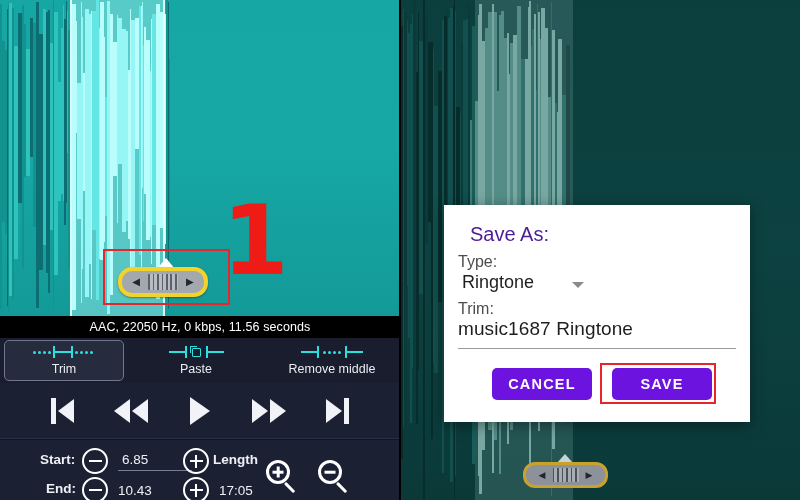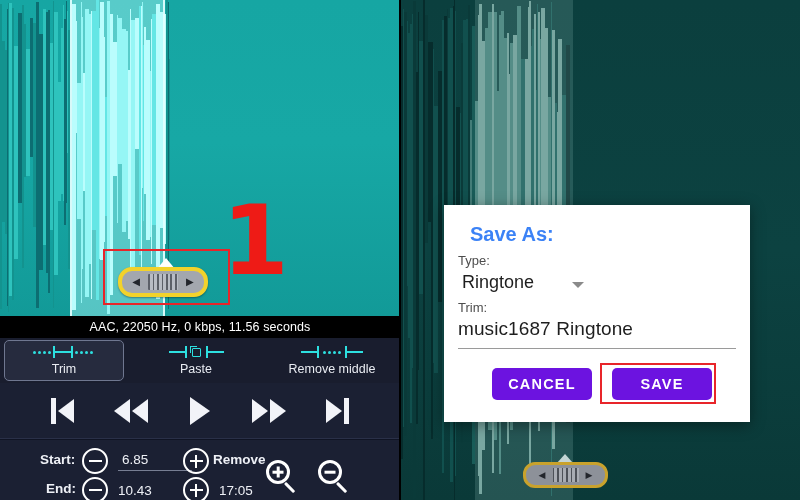--- a/index.html
+++ b/index.html
@@ -185,25 +185,25 @@
   }
 
   
   .dialog {
     position: absolute; left: 444px; top: 205px; width: 306px; height: 217px;
     background: #fff; z-index: 5;
     box-shadow: 0 3px 14px rgba(0,0,0,.4);
   }
   .dlg-title {
     position:absolute; left:26px; top:18px;
-    font-size: 20px; font-weight: 700; color:#3b82f6;
+    font-size: 20px; font-weight: 400; color:#4c1d95;
   }
   .dlg-small {
     position:absolute; left:14px;
-    font-size: 13px; color:#4d4d4d;
+    font-size: 16px; color:#4d4d4d;
   }
   .dlg-type-val {
     position:absolute; left:18px; top:67px;
     font-size: 18px; color:#1e1e1e;
   }
   .caret {
     position:absolute; left:128px; top:77px;
     width:0;height:0;border-left:6px solid transparent;border-right:6px solid transparent;
     border-top:6px solid #8a8a8a;
   }
@@ -417,21 +417,21 @@
       <span class="circ" style="position:absolute;left:82px;top:8px;">
         <span class="h"></span>
       </span>
       <span class="val" style="position:absolute;left:122px;top:12px;">6.85</span>
       <span class="start-underline" style="left:118px;top:30px;width:74px;"></span>
       <span class="circ" style="position:absolute;left:183px;top:8px;">
         <span class="h"></span>
           <span class="v"></span>
       </span>
 
-      <span class="lbl" style="position:absolute;left:213px;top:12px;">Remove</span>
+      <span class="lbl" style="position:absolute;left:213px;top:12px;">Length</span>
 
       <span class="lbl" style="position:absolute;left:46px;top:41px;">End:</span>
       <span class="circ" style="position:absolute;left:82px;top:37px;">
         <span class="h"></span>
       </span>
       <span class="val" style="position:absolute;left:118px;top:43px;">10.43</span>
       <span class="circ" style="position:absolute;left:183px;top:37px;">
         <span class="h"></span>
           <span class="v"></span>
       </span>

